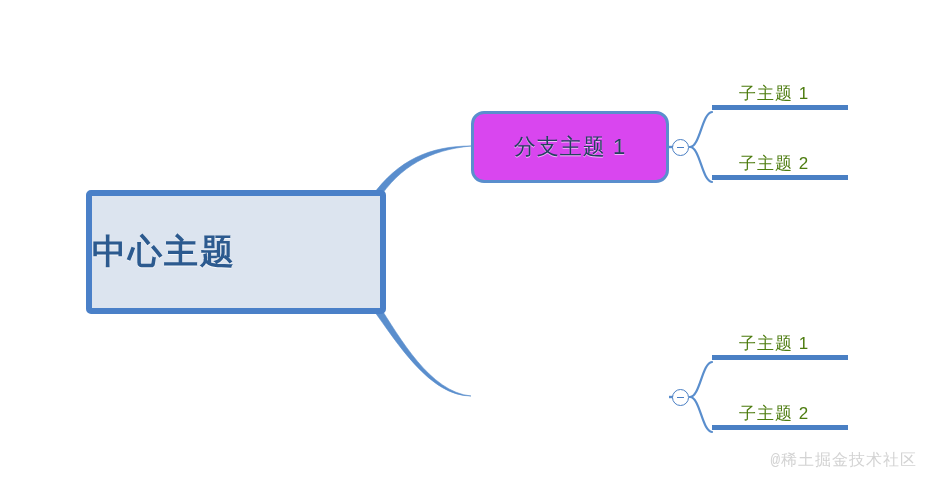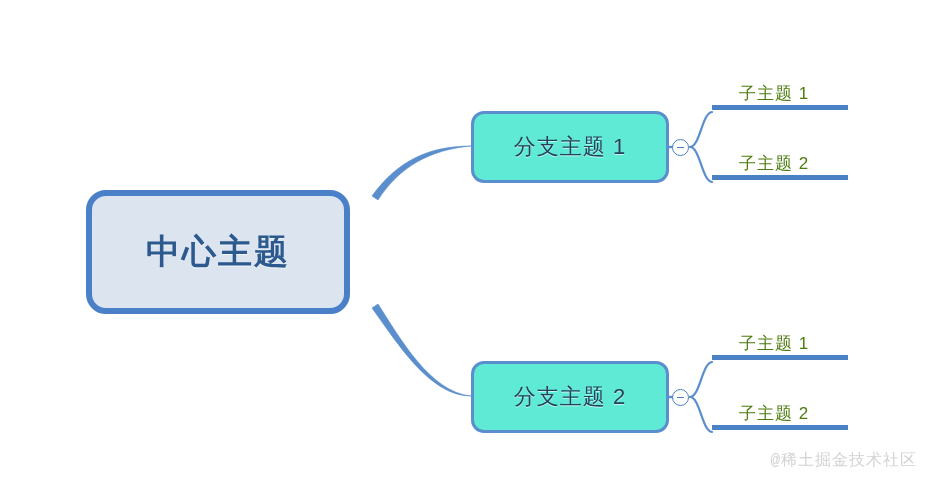--- a/index.html
+++ b/index.html
@@ -24,47 +24,46 @@
     width: 927px;
     height: 478px;
     pointer-events: none;
   }
 
   
   .central-node {
     position: absolute;
     left: 86px;
     top: 190px;
-    width: 264px;
+    width: 300px;
     height: 124px;
     box-sizing: border-box;
     background: #dce4ef;
     border: 6px solid #4a80c8;
-    border-radius: 20px;
+    border-radius: 5px;
     display: flex;
     align-items: center;
-    justify-content: center;
     z-index: 5;
   }
   .central-label {
     font-size: 34px;
     font-weight: bold;
     color: #2c5a8f;
     letter-spacing: 2px;
     text-shadow: 0 1px 0 rgba(255,255,255,0.65);
     white-space: nowrap;
   }
 
   
   .branch-node {
     position: absolute;
     width: 198px;
     height: 72px;
     box-sizing: border-box;
-    background: #5eead4;
+    background: #d946ef;
     border: 3px solid #5a8ecd;
     border-radius: 13px;
     display: flex;
     align-items: center;
     justify-content: center;
     z-index: 5;
   }
   .branch-node.b1 { left: 471px; top: 111px; }
   .branch-node.b2 { left: 471px; top: 361px; }
   .branch-label {
@@ -172,23 +171,20 @@
 
   <div class="sub-topic s1a">
     <span class="sub-label">子主题 1</span>
     <span class="sub-underline"></span>
   </div>
   <div class="sub-topic s1b">
     <span class="sub-label">子主题 2</span>
     <span class="sub-underline"></span>
   </div>
 
-  <div class="branch-node b2">
-    <span class="branch-label">分支主题 2</span>
-  </div>
   <div class="collapse-toggle t2">
     <span class="minus"></span>
   </div>
 
   <div class="sub-topic s2a">
     <span class="sub-label">子主题 1</span>
     <span class="sub-underline"></span>
   </div>
   <div class="sub-topic s2b">
     <span class="sub-label">子主题 2</span>

